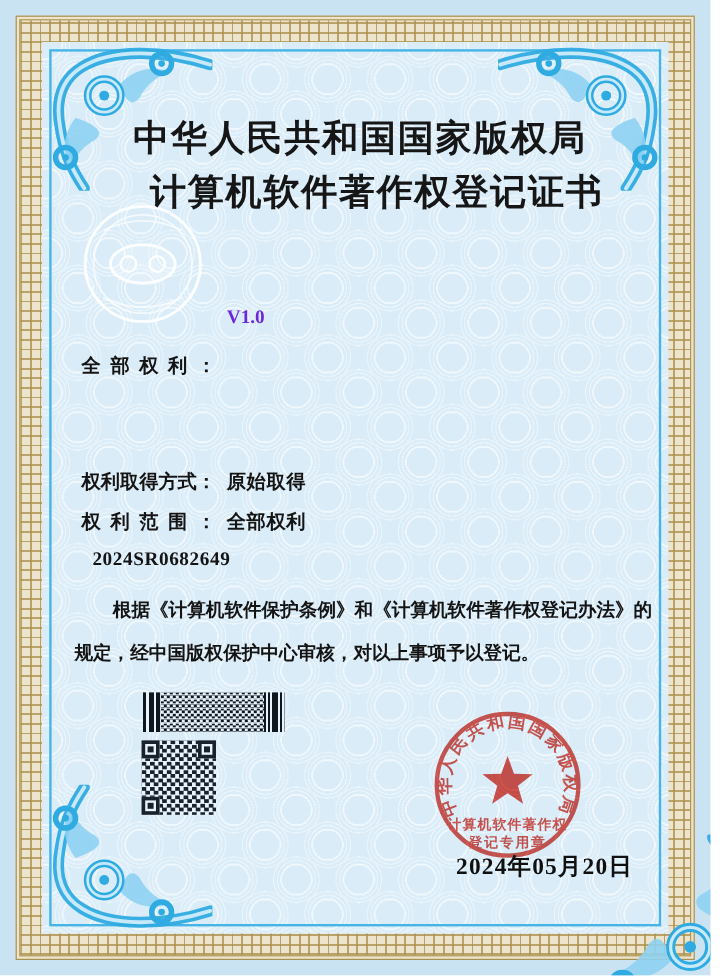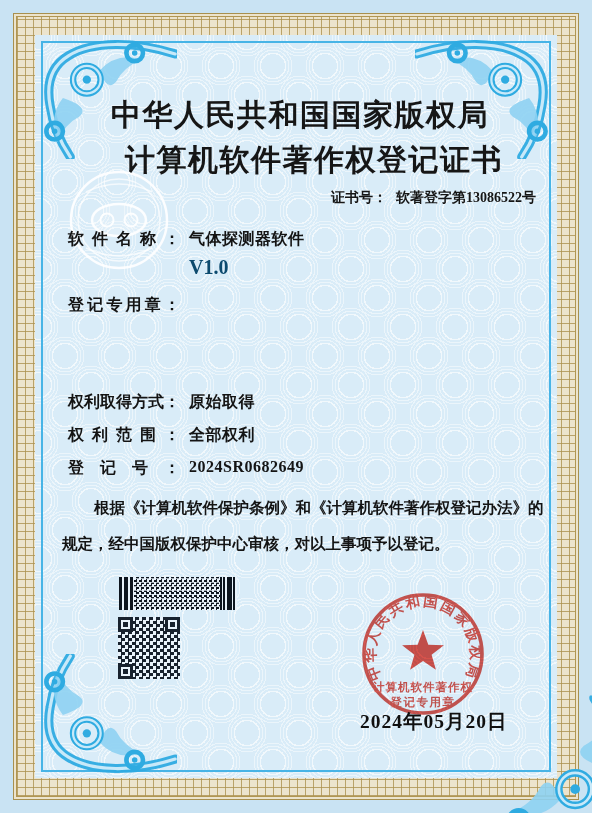--- a/index.html
+++ b/index.html
@@ -48,26 +48,26 @@
   .title { position:absolute; width:600px; text-align:center; font-weight:bold;
     color:#161616; font-size:30px; letter-spacing:1.5px; white-space:nowrap; }
   .title.t1 { top:95px; }
   .title.t2 { top:140px;padding-left:28px; }
   .cert-no { position:absolute; top:189px; right:56px; font-weight:bold;
     font-size:14px; color:#161616; display:flex; gap:9px; white-space:nowrap; }
   .row { position:absolute; left:68px; display:flex; font-weight:bold;
     font-size:16px; color:#141414; white-space:nowrap; }
   .row .lbl { width:112px; text-align:justify; text-align-last:justify; }
   .row .val { margin-left:9px; letter-spacing:.5px; }
-  .subval { position:absolute; left:189px; font-weight:bold; font-size:20px; color:#0c4a6e; }
+  .subval { position:absolute; left:189px; font-weight:bold; font-size:16px; color:#6d28d9; }
   .statement { position:absolute; left:62px; width:494px; font-weight:bold;
     font-size:15.5px; color:#141414; white-space:nowrap; }
   .statement.s1 { top:498px; text-indent:32px; }
   .statement.s2 { top:534px; }
-  .issue-date { position:absolute; left:360px; top:708px; font-weight:bold;
+  .issue-date { position:absolute; left:380px; top:708px; font-weight:bold;
     font-size:19.5px; letter-spacing:1px; color:#101010; }
   
   .barcode { position:absolute; left:119px; top:577px; width:118px; height:33px; display:flex; }
   .bc-side { width:15px; background:repeating-linear-gradient(90deg,
       #0e161f 0 3px, #e9f3fb 3px 5px, #0e161f 5px 9px, #e9f3fb 9px 11px); }
   .bc-side.r { width:17px; background:repeating-linear-gradient(90deg,
       #0e161f 0 2px, #e9f3fb 2px 3.5px, #0e161f 3.5px 5px, #e9f3fb 5px 7px, #0e161f 7px 10px); }
   .bc-mid { flex:1;
     background-color:#e9f3fb;
     background-image:
@@ -155,47 +155,38 @@
     <ellipse cx="59" cy="52" rx="27" ry="16" stroke="rgba(255,255,255,.9)" stroke-width="2.5" fill="rgba(255,255,255,.18)"></ellipse>
     <circle cx="47" cy="52" r="6.5" stroke="rgba(255,255,255,.9)" stroke-width="2" fill="none"></circle>
     <circle cx="71" cy="52" r="6.5" stroke="rgba(255,255,255,.9)" stroke-width="2" fill="none"></circle>
     <path d="M26,24 Q59,8 92,24" stroke="rgba(255,255,255,.7)" stroke-width="1.5" fill="none"></path>
     <path d="M26,80 Q59,96 92,80" stroke="rgba(255,255,255,.7)" stroke-width="1.5" fill="none"></path>
   </svg>
 
   <div class="title t1">中华人民共和国国家版权局</div>
   <div class="title t2">计算机软件著作权登记证书</div>
 
-  <div class="cert-no">
-    <span>证书号：</span>
-    <span>软著登字第13086522号</span>
-  </div>
-
-  <div class="row" style="top:229px">
-    <span class="lbl">软件名称：</span>
-    <span class="val">气体探测器软件</span>
-  </div>
+
   <div class="subval" style="top:256px">V1.0</div>
 
   <div class="row" style="top:295px">
-    <span class="lbl">登记专用章：</span>
+    <span class="lbl">全部权利：</span>
   </div>
 
   <div class="row" style="top:425px">
     <span class="lbl">权利范围：</span>
     <span class="val">全部权利</span>
   </div>
 
   <div class="row" style="top:392px">
     <span class="lbl">权利取得方式：</span>
     <span class="val">原始取得</span>
   </div>
 
   <div class="row" style="top:458px">
-    <span class="lbl">登记号：</span>
     <span class="val">2024SR0682649</span>
   </div>
 
   <div class="statement s1">根据《计算机软件保护条例》和《计算机软件著作权登记办法》的</div>
   <div class="statement s2">规定，经中国版权保护中心审核，对以上事项予以登记。</div>
 
   <div class="barcode">
     <div class="bc-side"></div>
     <div class="bc-mid"></div>
     <div class="bc-side r"></div>

